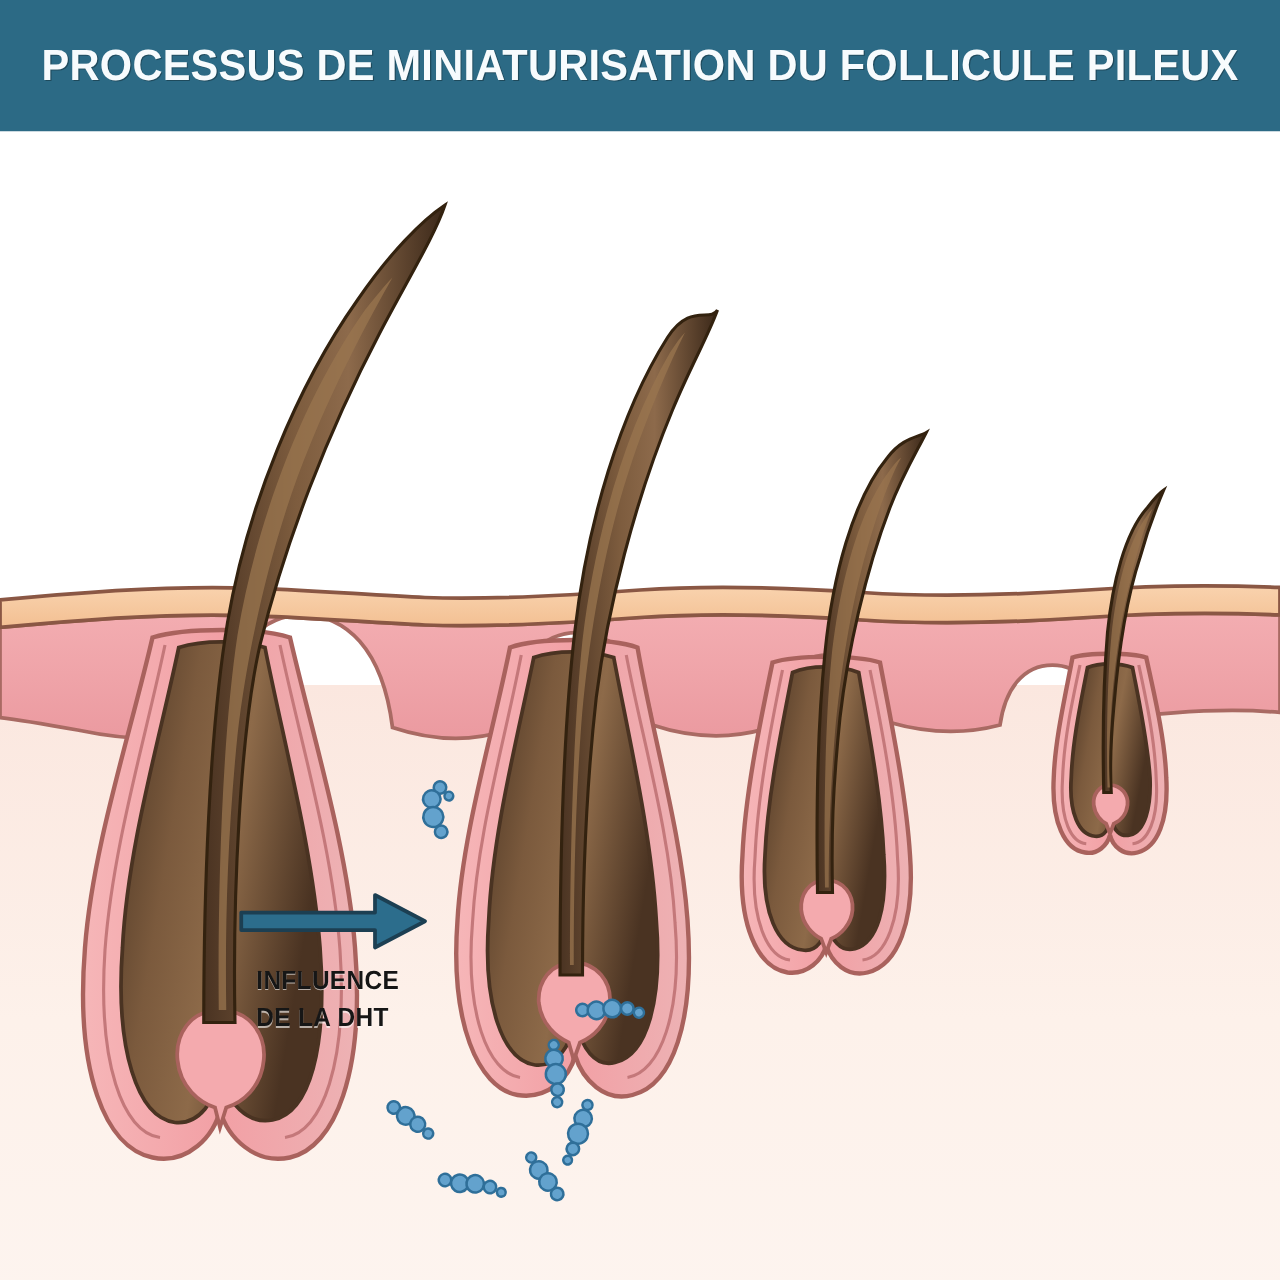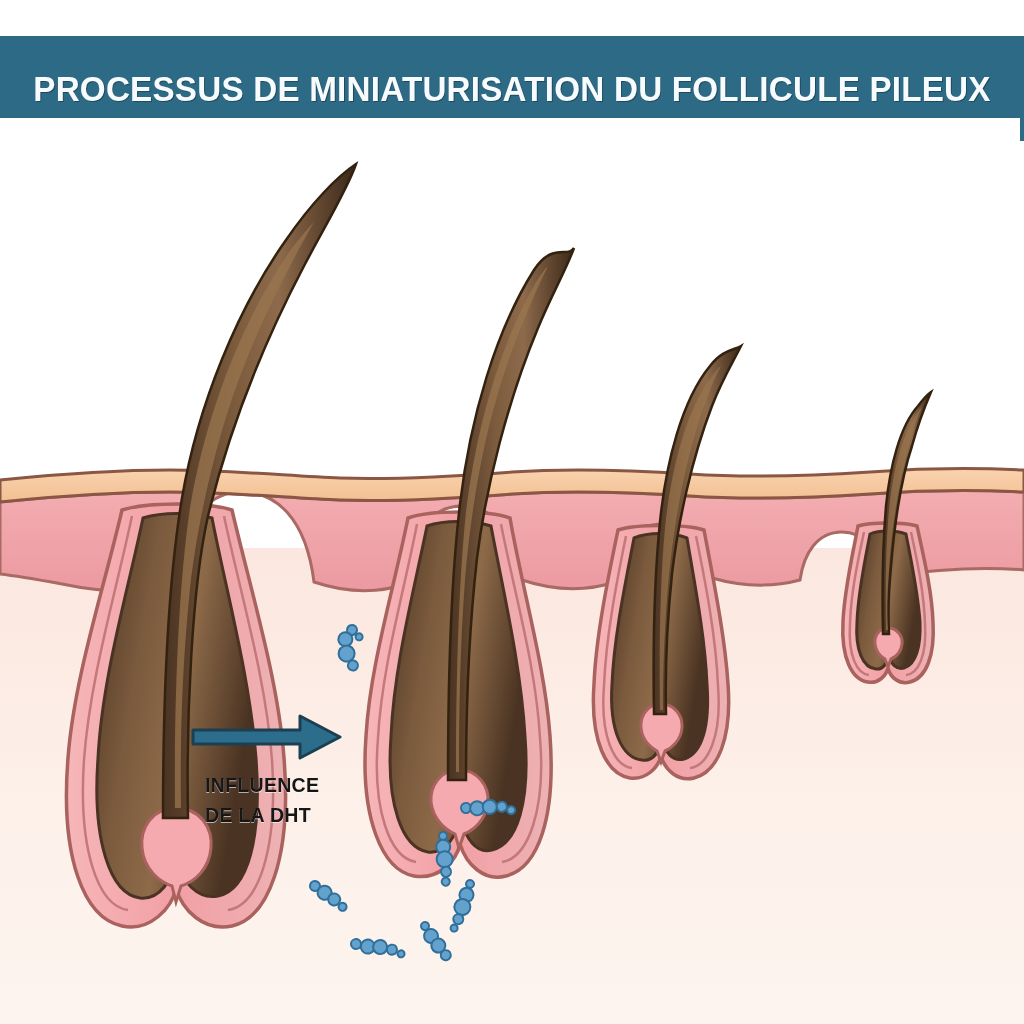--- a/index.html
+++ b/index.html
@@ -2,21 +2,21 @@
 <html><head>
 <meta charset="utf-8">
 <style>
   html,body{margin:0;padding:0;background:#fff;}
   body{width:1024px;height:1024px;overflow:hidden;
        font-family:"Liberation Sans",sans-serif;}
   #stage{position:relative;width:1024px;height:1024px;background:#ffffff;}
 
   
   .header{position:absolute;left:0;top:0;width:1024px;height:105px;
-          background:#2c6a85;margin-top:36px;}
+          background:#2c6a85;}
   .header-title{position:absolute;left:0;top:0;width:1024px;height:105px;
           display:flex;align-items:center;justify-content:center;
           color:#f7fbfd;font-size:35px;font-weight:bold;
           letter-spacing:0.2px;
           font-family:"Liberation Sans",sans-serif;
           text-shadow:1px 1px 0 rgba(0,0,0,.30);
           white-space:nowrap;
           transform:scaleX(0.95);}
 
   

